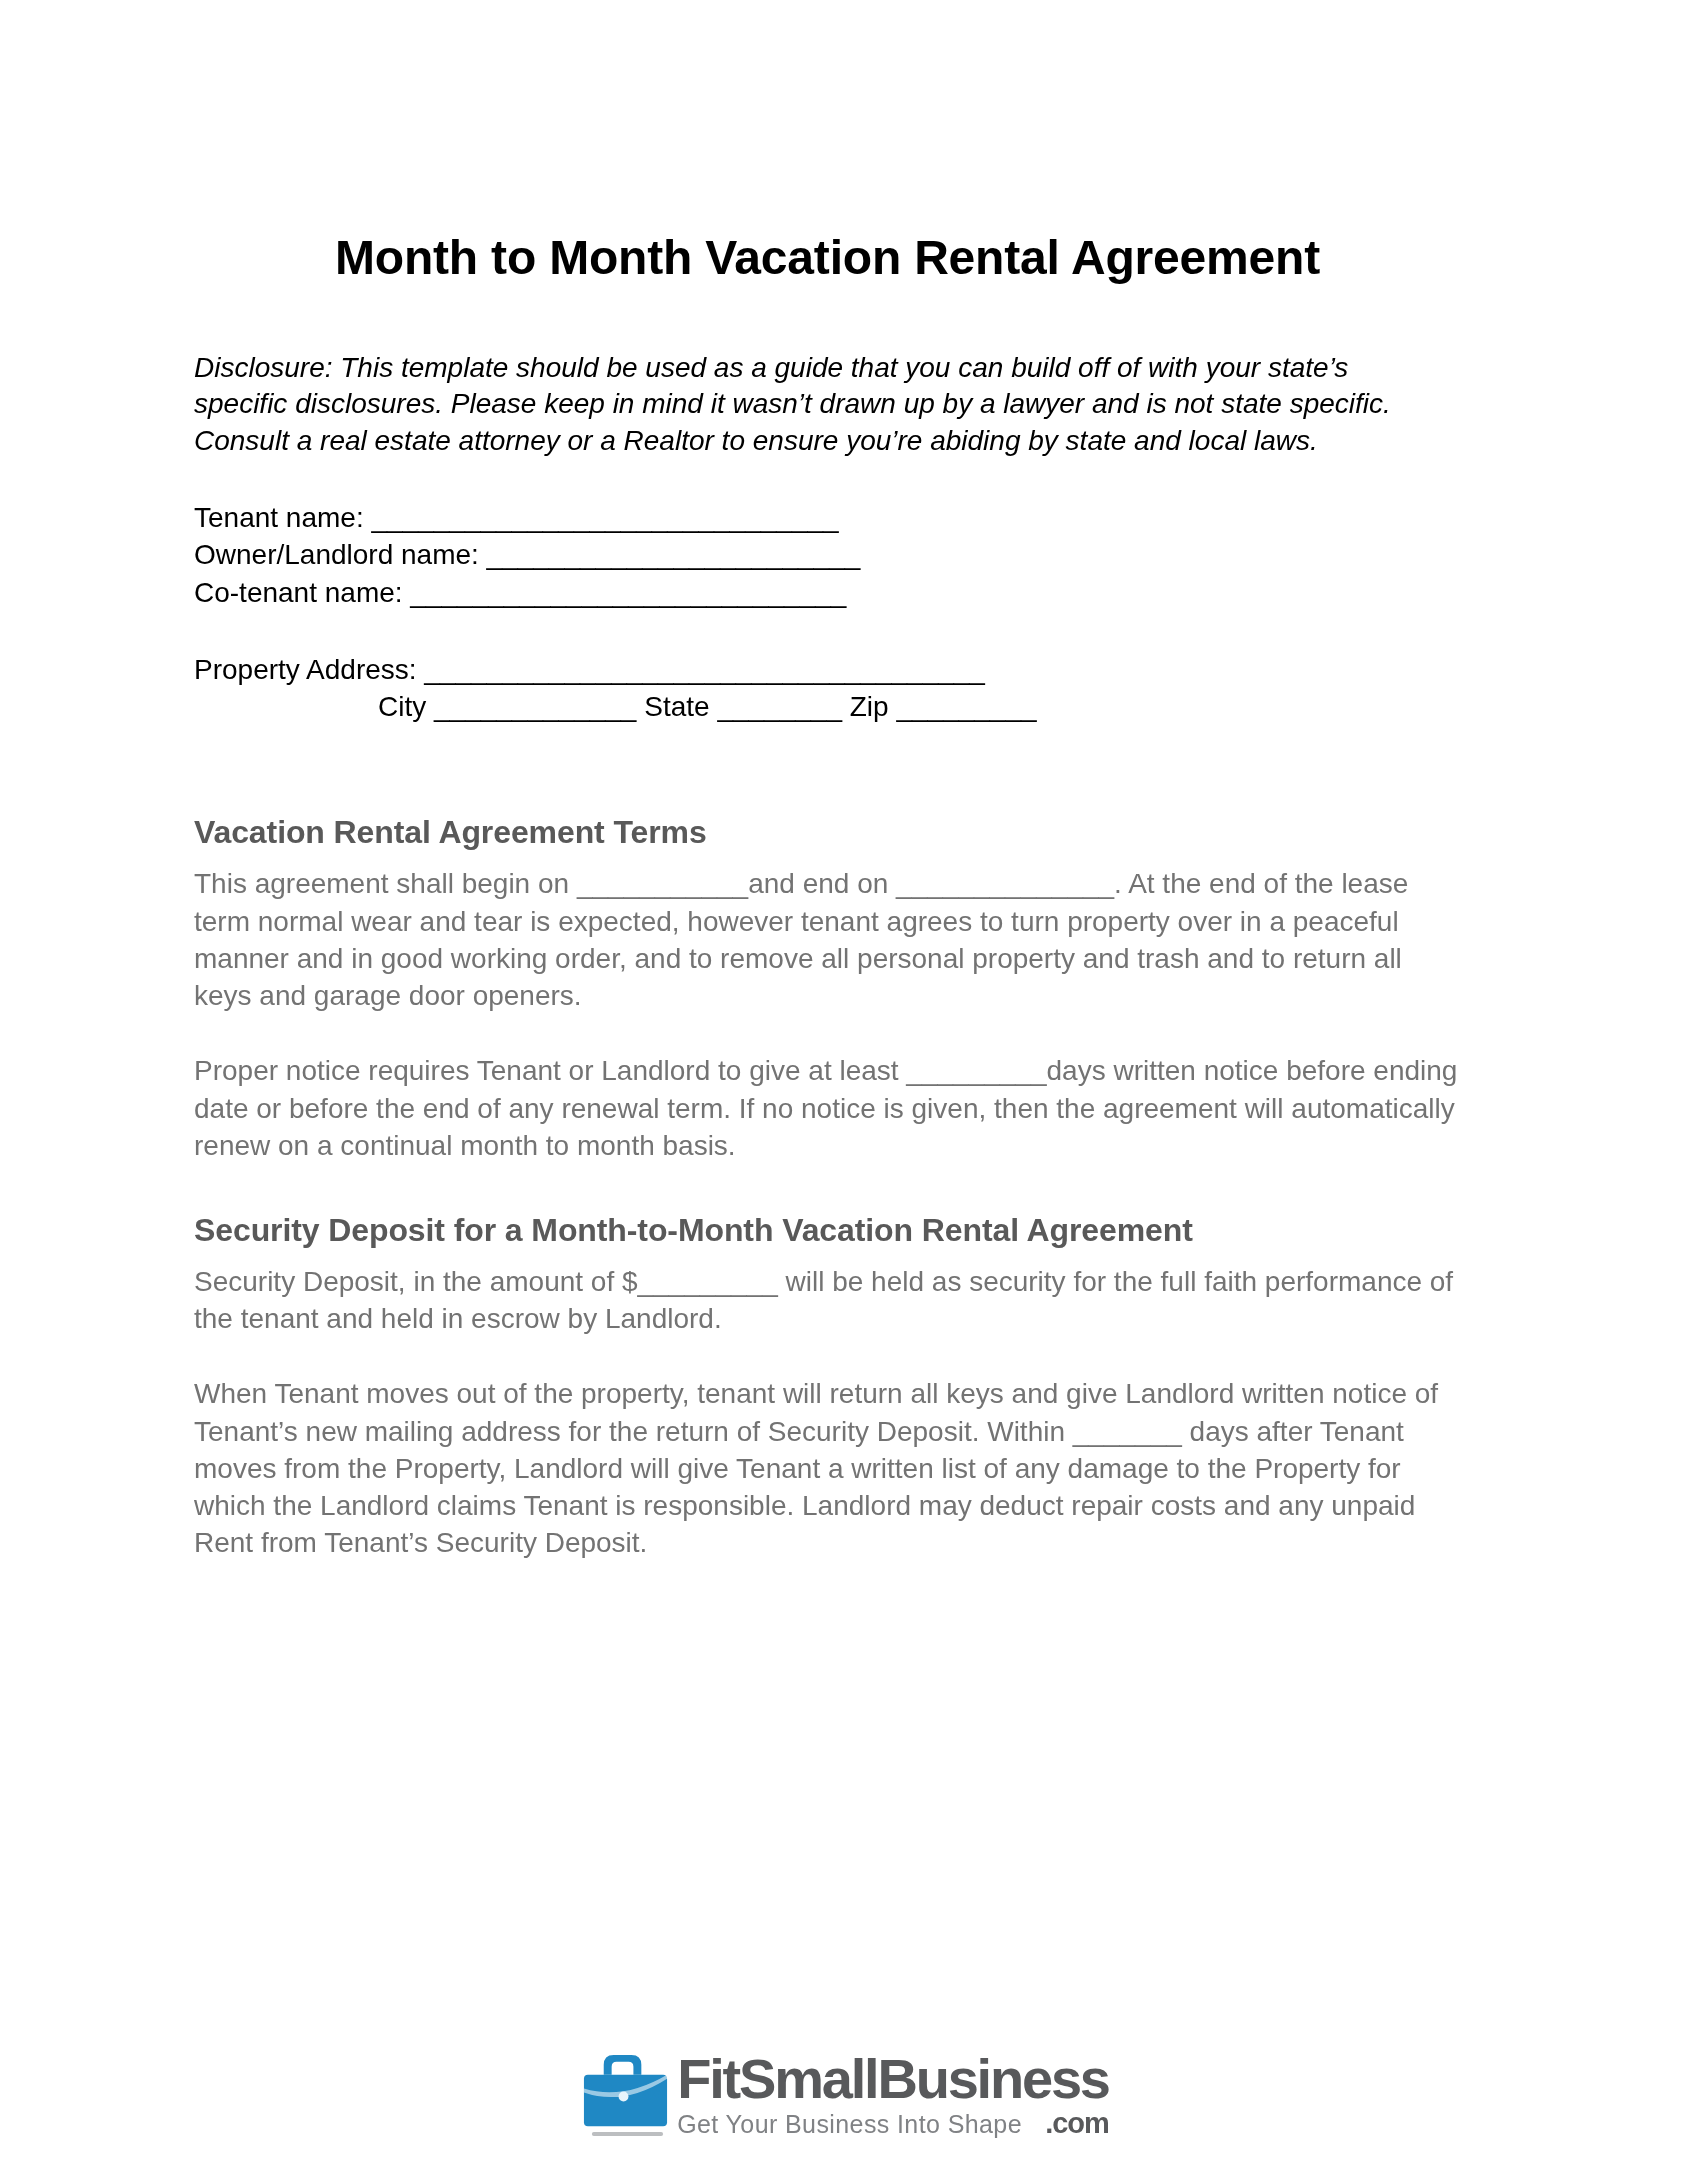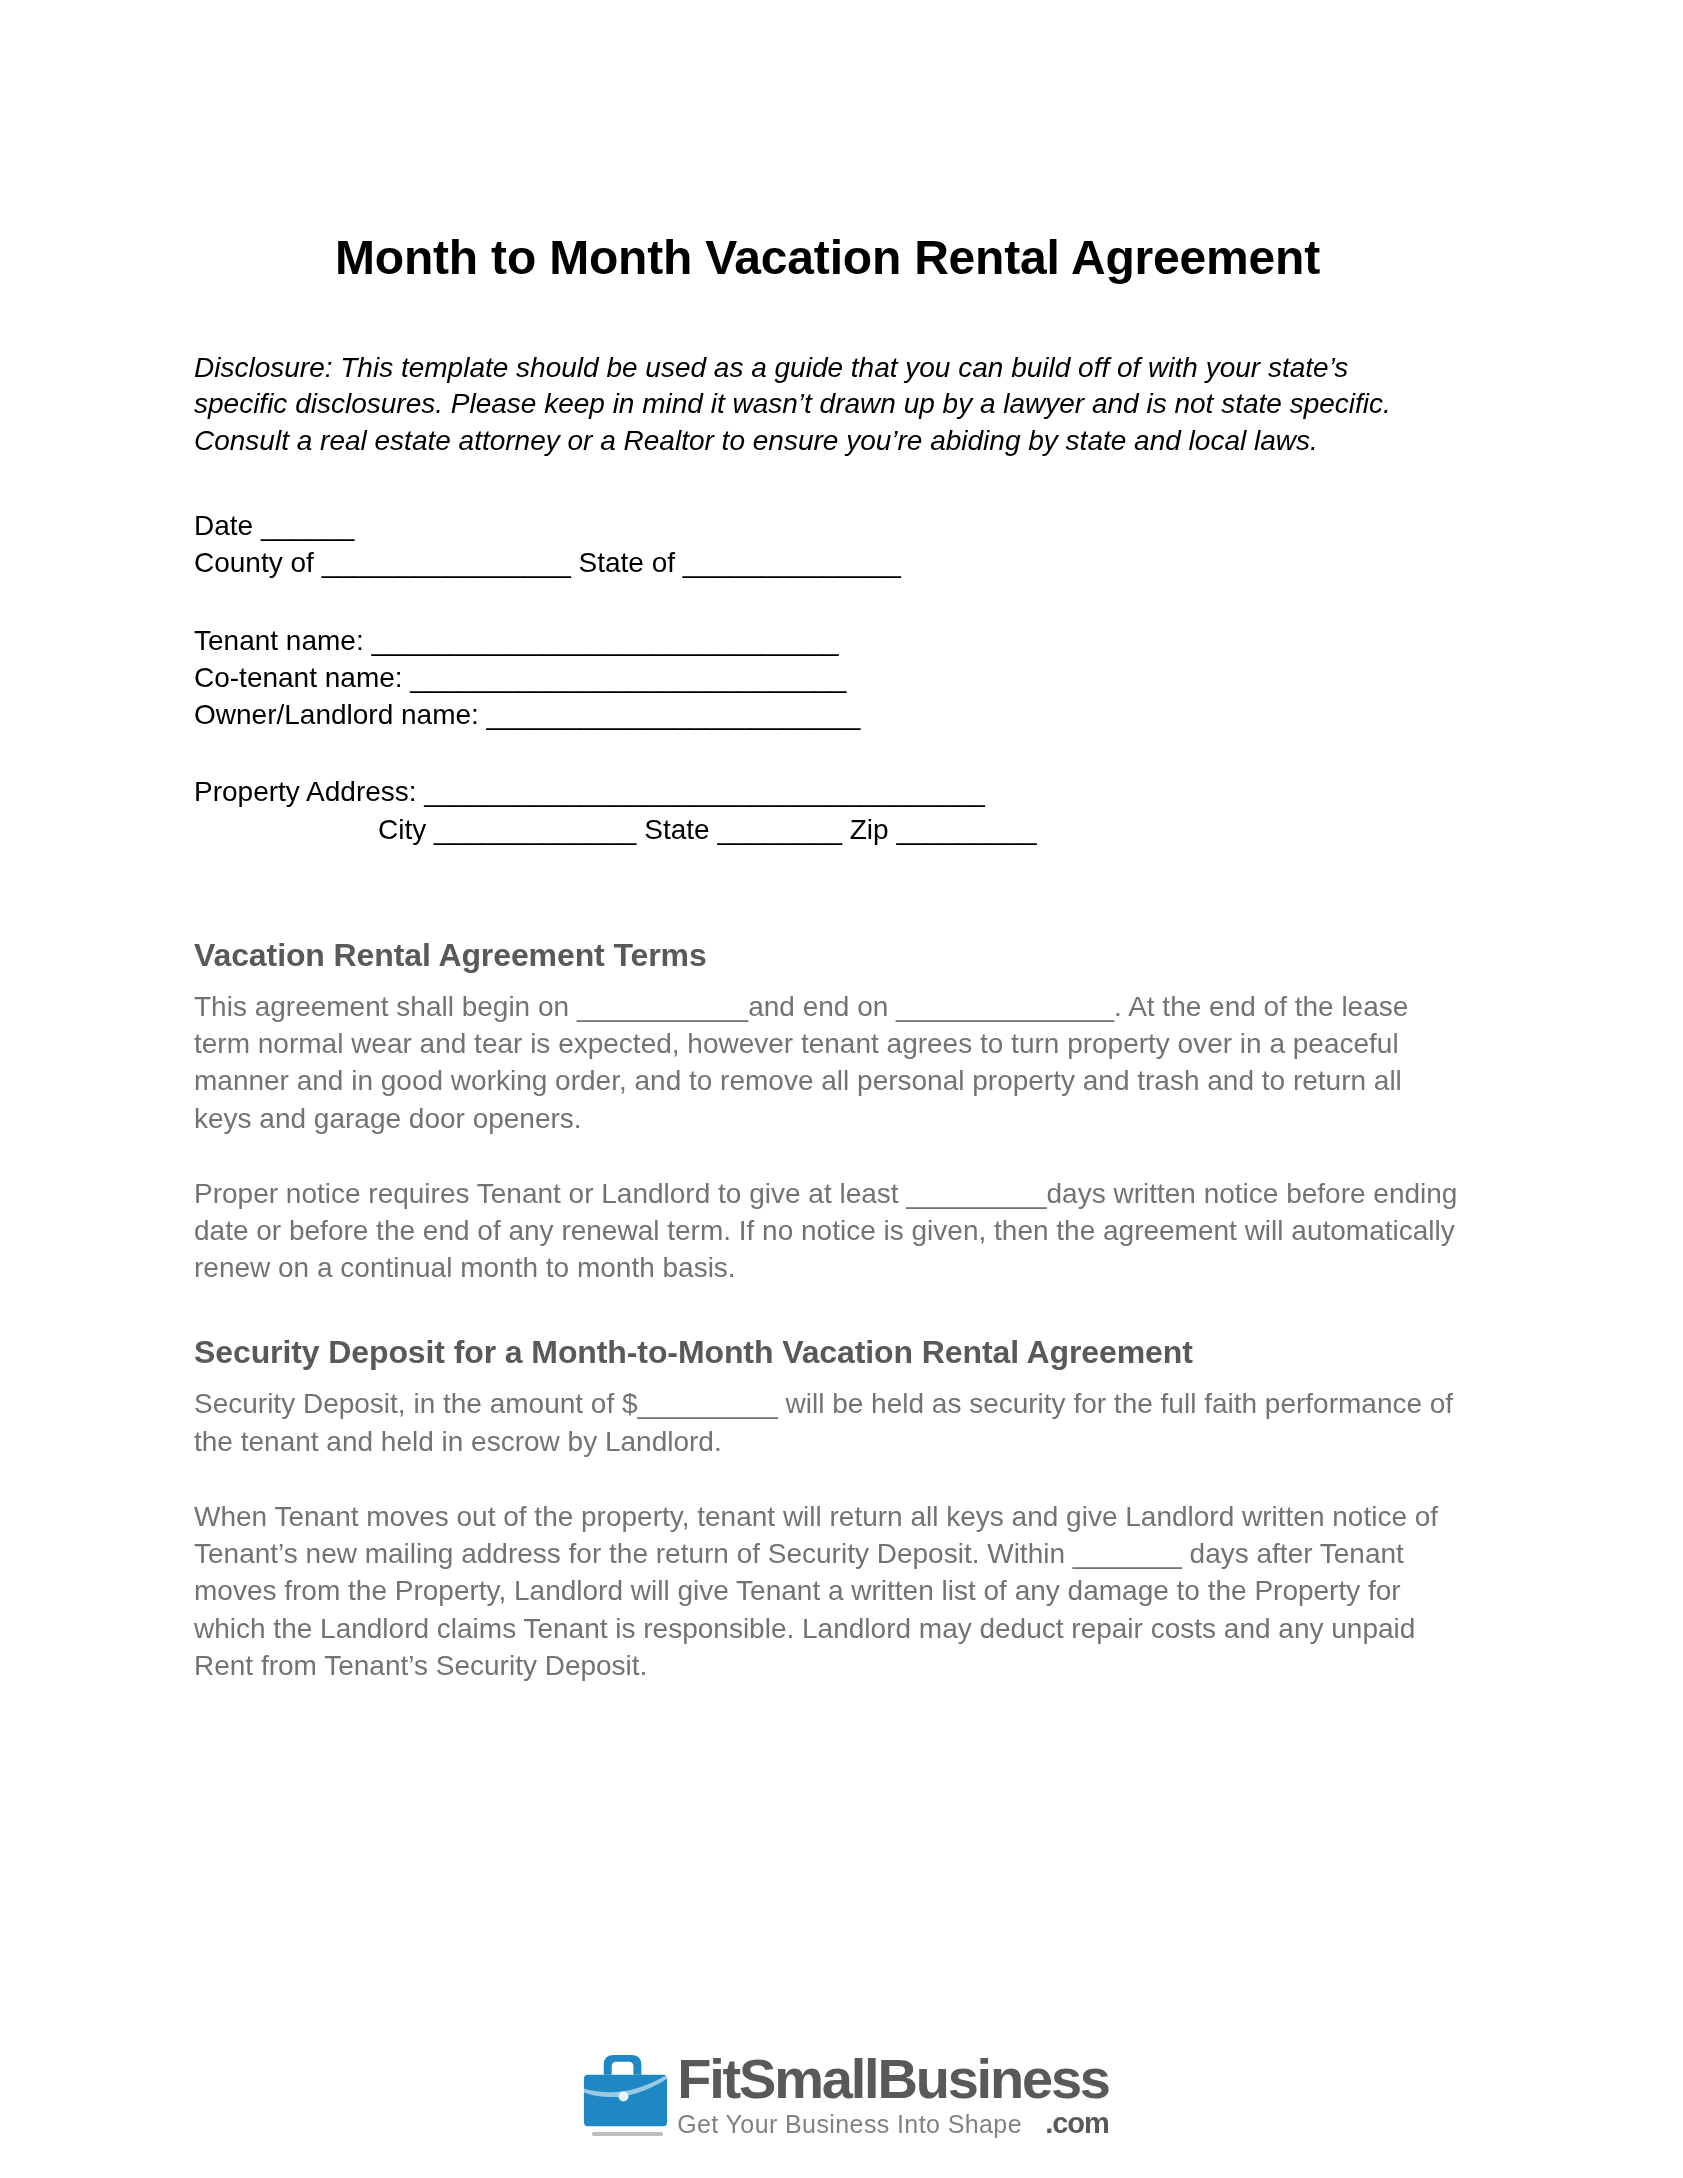--- a/index.html
+++ b/index.html
@@ -165,29 +165,25 @@
 <body>
 
 <div class="page">
 
   <div class="content">
 
     <h1 class="doc-title">Month to Month Vacation Rental Agreement</h1>
 
     <p class="disclosure"><span class="lead">Disclosure:</span><span> This template should be used as a guide that you can build off of with your state’s specific disclosures. Please keep in mind it wasn’t drawn up by a lawyer and is not state specific. Consult a real estate attorney or a Realtor to ensure you’re abiding by state and local laws.</span></p>
 
-    <div class="form-block gap-top-1">
-      <span class="form-line">Date ______</span>
-      <span class="form-line">County of ________________ State of ______________</span>
-    </div>
 
     <div class="form-block gap-top-2">
       <span class="form-line">Tenant name: ______________________________</span>
+      <span class="form-line">Owner/Landlord name: ________________________</span>
       <span class="form-line">Co-tenant name: ____________________________</span>
-      <span class="form-line">Owner/Landlord name: ________________________</span>
     </div>
 
     <div class="form-block gap-top-3">
       <span class="form-line">Property Address: ____________________________________</span>
       <span class="addr-third">City _____________ State ________ Zip _________</span>
     </div>
 
     <h2 class="section-heading h-terms">Vacation Rental Agreement Terms</h2>
 
     <p class="body-para first-after-heading">This agreement shall begin on ___________and end on ______________. At the end of the lease term normal wear and tear is expected, however tenant agrees to turn property over in a peaceful manner and in good working order, and to remove all personal property and trash and to return all keys and garage door openers.</p>

